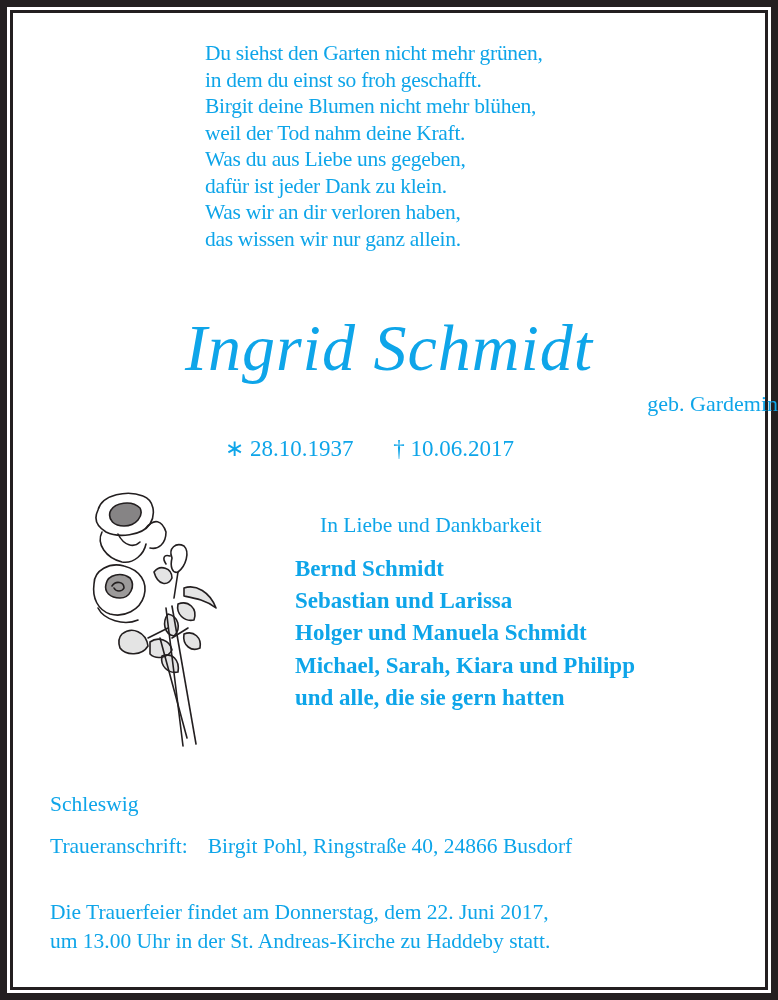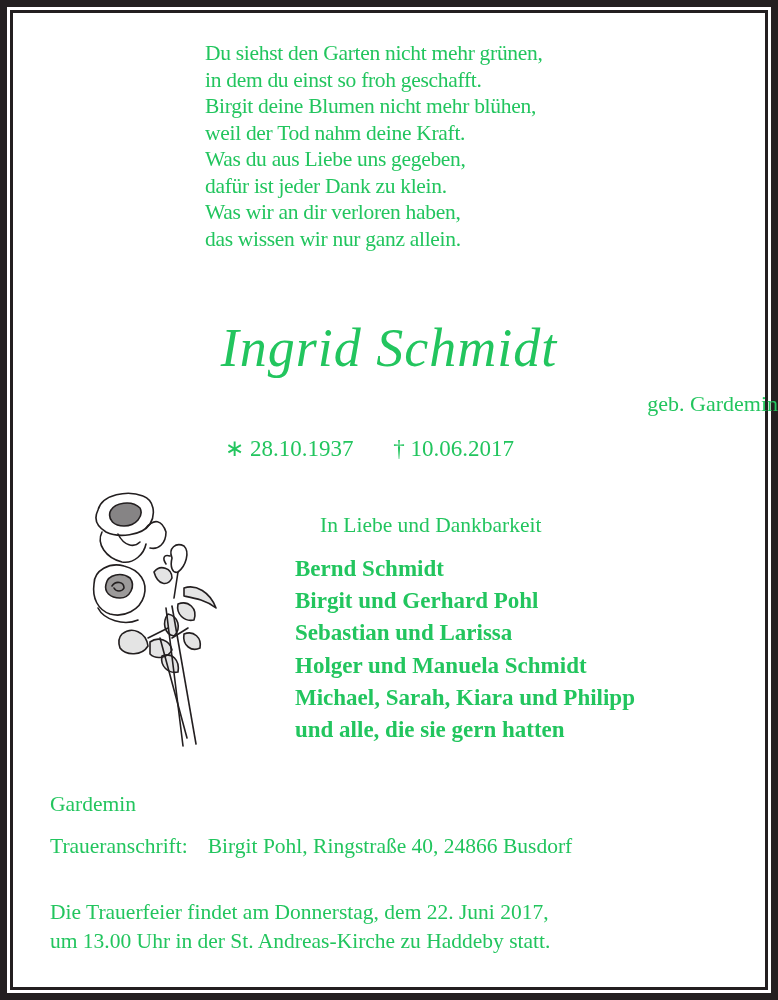--- a/index.html
+++ b/index.html
@@ -16,39 +16,39 @@
     }
     .inner-frame {
       position: absolute;
       left: 10px; top: 10px; right: 10px; bottom: 10px;
       background: #ffffff;
       border: 3px solid #231f20;
       box-sizing: border-box;
     }
     .content {
       position: absolute; left: 0; top: 0; width: 778px; height: 1000px;
-      color: #22c55e;
+      color: #0ea5e9;
       font-family: "DejaVu Serif", "Liberation Serif", serif;
     }
     .poem {
       position: absolute;
       left: 205px; top: 40px;
       font-family: "Liberation Serif", serif;
       font-size: 21.5px;
       line-height: 26.5px;
       letter-spacing: -0.3px;
     }
     .poem div { white-space: nowrap; }
     .name {
       position: absolute;
       left: 0; width: 778px; top: 310px;
       text-align: center;
       font-family: "Liberation Serif", serif;
       font-style: italic;
-      font-size: 54px;
+      font-size: 66px;
       line-height: 76px;
       letter-spacing: 1px;
     }
     .maiden {
       position: absolute;
       left: 0; width: 778px; top: 390px;
       text-align: right;
       font-family: "Liberation Serif", serif;
       font-size: 22px;
       line-height: 28px;
@@ -170,28 +170,27 @@
       <path d="M74 168 C84 164 92 172 90 184 C80 186 72 178 74 168 Z" fill="#231f20" fill-opacity="0.12"></path>
       <path d="M60 150 L80 140"></path>
       <path d="M84 150 L100 140"></path>
     </g>
   </svg>
 
   <div class="thanks">In Liebe und Dankbarkeit</div>
 
   <div class="family">
     <div>Bernd Schmidt</div>
-    <div>Birgit und Gerhard Pohl</div>
     <div>Sebastian und Larissa</div>
     <div>Holger und Manuela Schmidt</div>
     <div>Michael, Sarah, Kiara und Philipp</div>
     <div>und alle, die sie gern hatten</div>
   </div>
 
-  <div class="place">Gardemin</div>
+  <div class="place">Schleswig</div>
 
   <div class="address">
     <span>Traueranschrift:</span><span class="addr-value">Birgit Pohl, Ringstraße 40, 24866 Busdorf</span>
   </div>
 
   <div class="service">
     <div>Die Trauerfeier findet am Donnerstag, dem 22. Juni 2017,</div>
     <div>um 13.00 Uhr in der St. Andreas-Kirche zu Haddeby statt.</div>
   </div>
 

